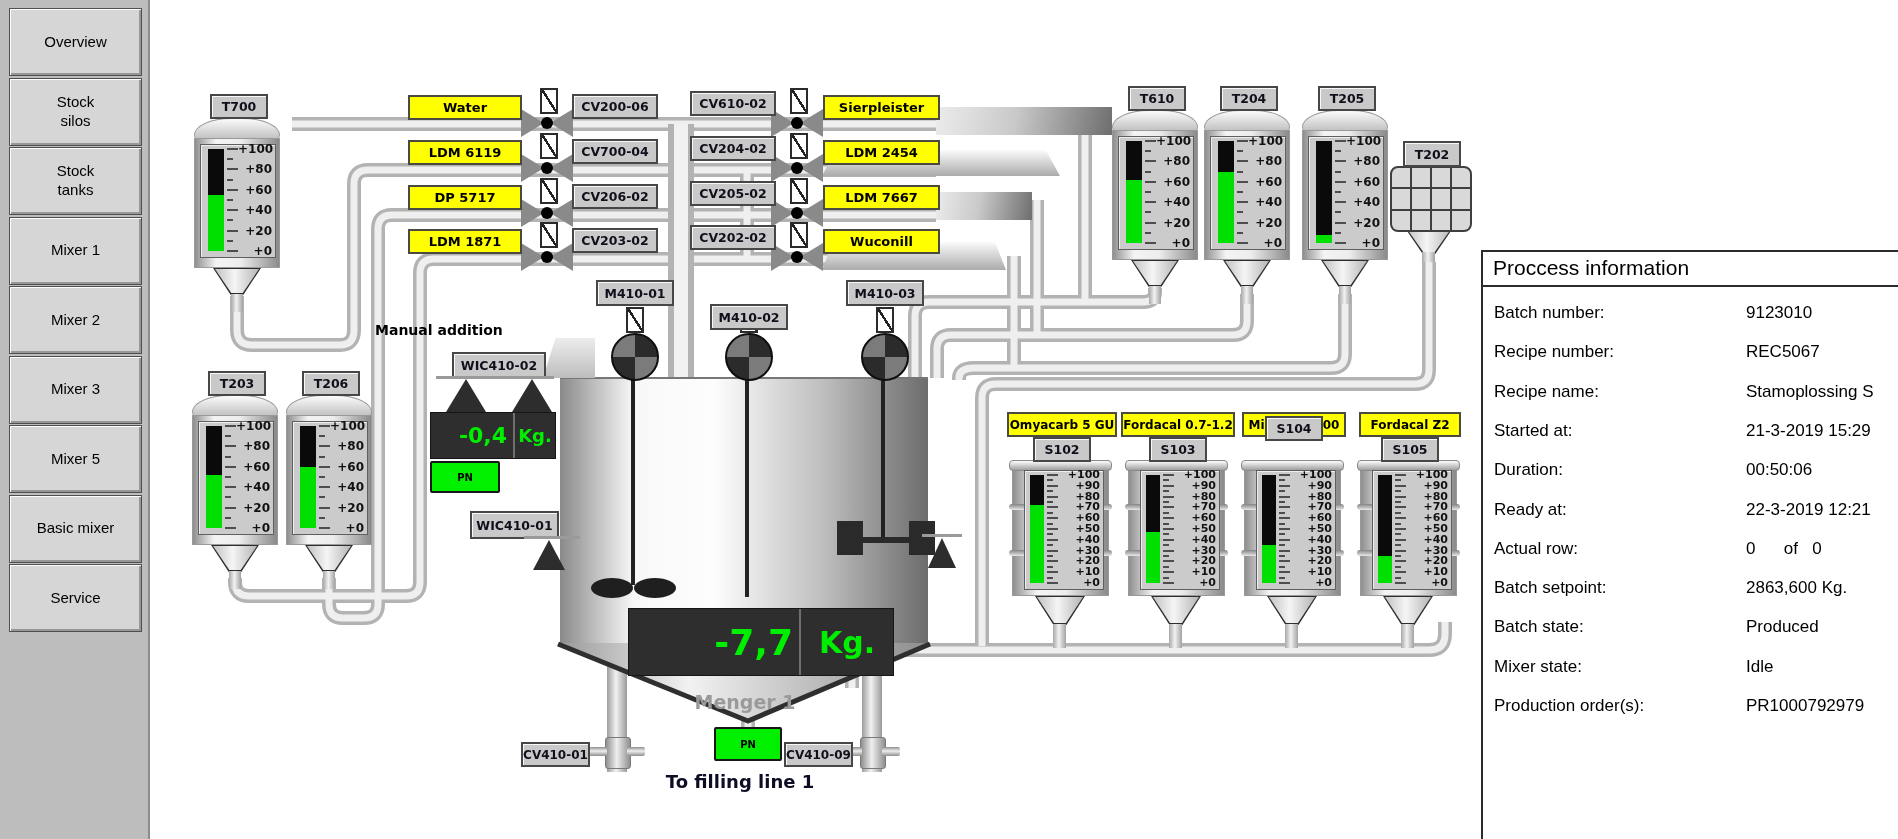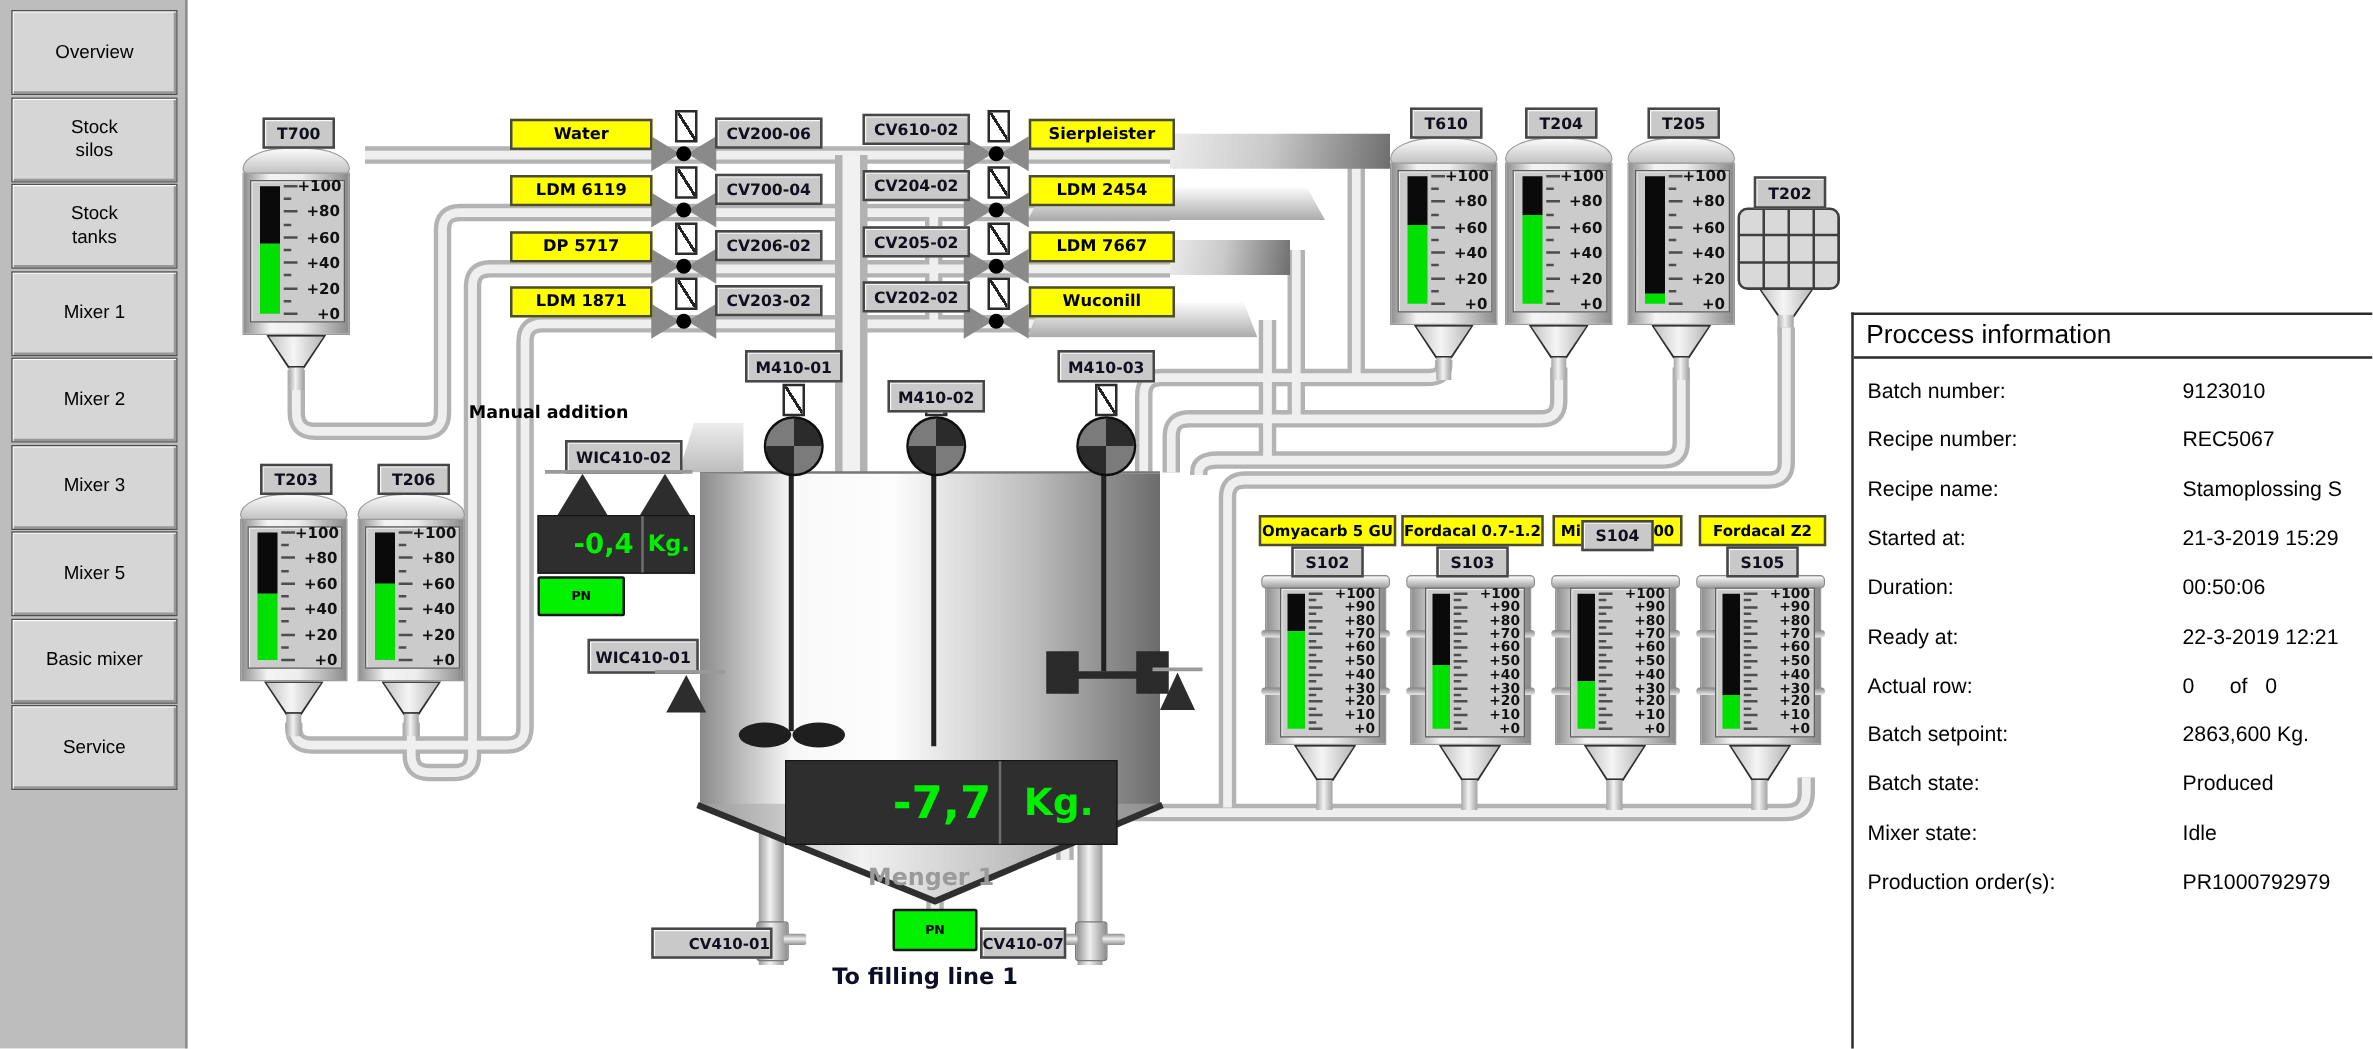--- a/index.html
+++ b/index.html
@@ -644,22 +644,22 @@
   <div class="platbar" style="left:524px;top:536px;width:56px;height:3px;"></div>
   <div class="tri" style="left:533px;top:540px;border-left:16px solid transparent;border-right:16px solid transparent;border-bottom:30px solid #2d2d2d;"></div>
 
   <div class="disp" style="left:628px;top:608px;width:264px;height:66px;font-size:36px;">
     <div class="cellL">-7,7</div>
     <div class="sep"></div>
     <div class="cellR" style="width:92px;font-size:30px;">Kg.</div>
   </div>
   <div class="txt" style="left:660px;top:691px;width:170px;text-align:center;font-size:19px;font-weight:bold;color:#9a9a9a;z-index:3;">Menger 1</div>
   <div class="pn" style="left:714px;top:727px;width:64px;height:30px;">PN</div>
-  <div class="plate" style="left:521px;top:742px;width:65px;height:21px;font-size:12px;padding-left:28px;">CV410-01</div>
-  <div class="plate" style="left:784px;top:742px;width:65px;height:21px;font-size:12px;">CV410-07</div>
+  <div class="plate" style="left:521px;top:742px;width:65px;height:21px;font-size:12px;">CV410-01</div>
+  <div class="plate" style="left:784px;top:742px;width:65px;height:21px;font-size:12px;">CV410-09</div>
   <div class="txt" style="left:620px;top:771px;width:240px;text-align:center;font-size:18px;font-weight:bold;color:#0d0d26;">To filling line 1</div>
 
   <div class="plate" style="left:1403px;top:141px;width:54px;height:22px;">T202</div>
   <div id="bagGrid">
     <div></div>
       <div></div>
       <div></div>
       <div></div>
       <div></div>
       <div></div>

